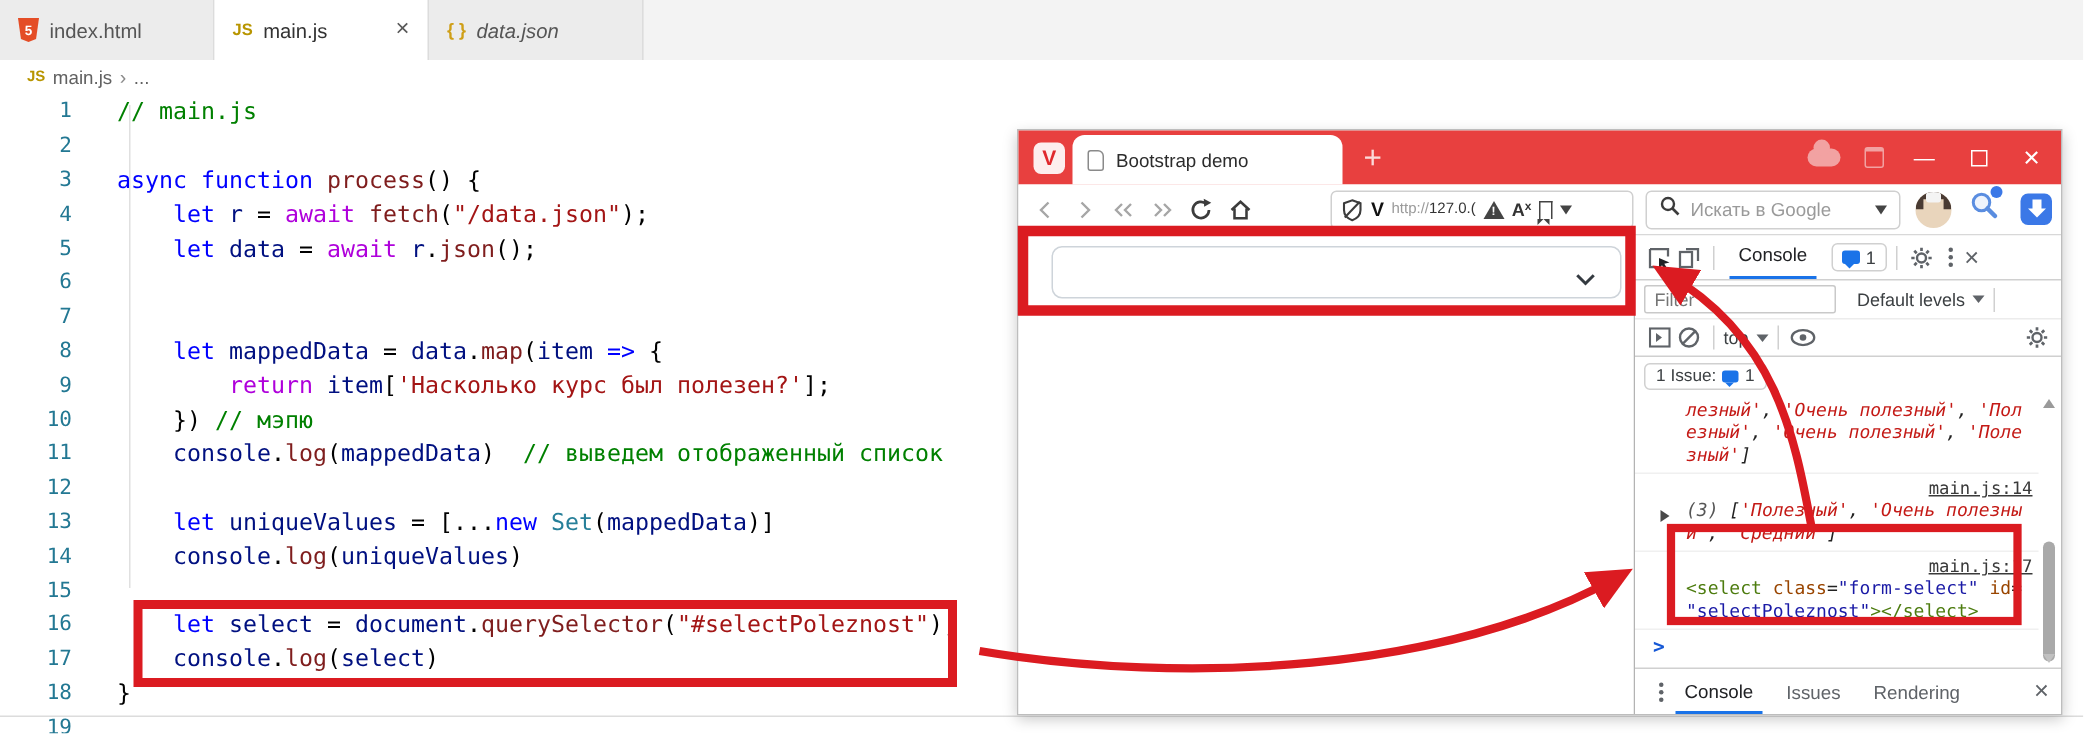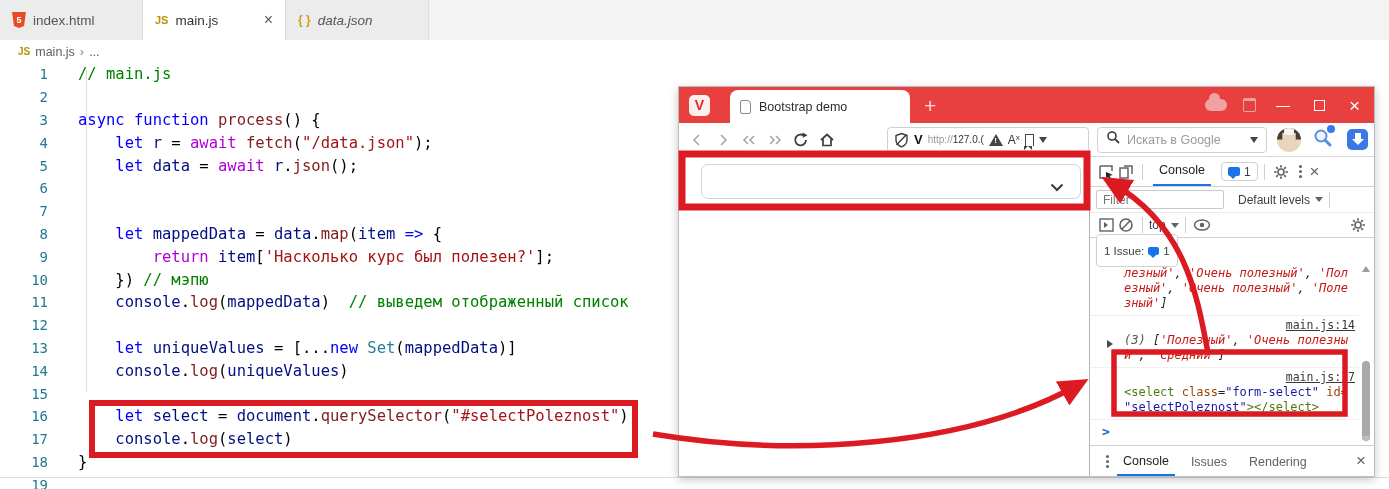--- a/index.html
+++ b/index.html
@@ -28,21 +28,21 @@
   .tok-kw { color: #0000ff; } .tok-ctl { color: #af00db; } .tok-fn { color: #7f1d1d; }
   .tok-var { color: #001080; } .tok-str { color: #a31515; } .tok-cmt { color: #008000; }
   .tok-pl { color: #000; } .tok-cls { color: #267f99; }
   #indent-guide { position: absolute; left: 86px; top: 70px; height: 322px; width: 1px; background: #e0e0e0; }
   #editor-bottom-line { position: absolute; left: 0; top: 477px; width: 1389px; height: 1px; background: #dcdcdc; }
 
   
   #bwin { position: absolute; left: 678px; top: 86px; width: 697px; height: 391px; background: #fff; border: 1px solid #bdbdbd; box-shadow: 0 3px 9px rgba(0,0,0,.22); }
   .titlebar { position: absolute; top: 0; left: 0; right: 0; height: 36px; background: #e8403f; display: flex; align-items: center; }
   .vlogo { width: 21px; height: 21px; background: #fdeeee; border-radius: 5px; color: #e0282d; font-weight: bold; font-size: 14px; display: flex; align-items: center; justify-content: center; margin-left: 10px; flex: none; }
-  .btab { margin-left: 20px; align-self: flex-end; width: 180px; height: 33px; background: #fff; border-radius: 8px 8px 0 0; display: flex; align-items: center; padding: 0 10px; gap: 8px; }
+  .btab { margin-left: 5px; align-self: flex-end; width: 180px; height: 33px; background: #fff; border-radius: 8px 8px 0 0; display: flex; align-items: center; padding: 0 10px; gap: 8px; }
   .doc-icon { width: 11px; height: 14px; border: 1.4px solid #8a8a8a; border-radius: 2px 4px 2px 2px; flex: none; }
   .btab-title { font-size: 12.5px; color: #2c2c2c; white-space: nowrap; }
   .newtab { color: #fbdada; font-size: 21px; font-weight: 300; margin-left: 14px; line-height: 1; }
   .tb-spacer { flex: 1; }
   .cloud-icon { position: relative; width: 22px; height: 12px; background: #f2a2a2; border-radius: 8px; margin-right: 16px; }
   .cloud-icon::before { content: ""; position: absolute; left: 4px; top: -6px; width: 11px; height: 11px; background: #f2a2a2; border-radius: 50%; }
   .trash-icon { width: 13px; height: 14px; border: 1.6px solid #f2a2a2; border-top: 3px solid #f2a2a2; border-radius: 2px; margin-right: 20px; }
   .wc { color: #fff; margin-right: 24px; font-size: 14px; line-height: 1; }
   .wc.close { font-size: 19px; margin-right: 14px; }
   .maxbox { display: block; width: 11px; height: 11px; border: 1.6px solid #fff; }
@@ -50,21 +50,21 @@
   .btoolbar { position: absolute; top: 36px; left: 0; right: 0; height: 34px; background: #fff; border-bottom: 1px solid #d8d8d8; display: flex; align-items: center; padding-left: 8px; }
   .navic { width: 20px; height: 20px; margin-right: 6px; flex: none; display: flex; align-items: center; justify-content: center; }
   .navic svg { display: block; }
   .urlbox { margin-left: 44px; width: 202px; height: 26px; border: 1px solid #d0d0d0; border-radius: 4px; display: flex; align-items: center; padding: 0 6px; gap: 5px; background: #fff; flex: none; }
   .shield-slash svg { display: block; }
   .vbadge { font-weight: bold; font-size: 13px; color: #111; }
   .urltext { font-size: 10px; white-space: nowrap; overflow: hidden; }
   .urltext .scheme { color: #9a9a9a; } .urltext .host { color: #333; }
   .warn-tri { width: 0; height: 0; border-left: 7px solid transparent; border-right: 7px solid transparent; border-bottom: 12px solid #444; position: relative; }
   .warn-tri::after { content: "!"; position: absolute; left: -1.5px; top: 2px; color: #fff; font-size: 8px; font-weight: bold; }
-  .translate-ic { font-size: 12px; font-weight: normal; color: #333; position: relative; text-align: right; }
+  .translate-ic { font-size: 12px; font-weight: bold; color: #333; position: relative; text-align: right; }
   .translate-ic i { font-style: normal; font-size: 8px; position: relative; top: -4px; }
   .bkflag { width: 9px; height: 12px; border: 1.5px solid #444; border-bottom: none; position: relative; }
   .bkflag::after { content: ""; position: absolute; left: -1.5px; bottom: -4px; border-left: 4.5px solid #444; border-right: 4.5px solid #444; border-bottom: 4px solid transparent; width: 0; }
   .caret-down { width: 0; height: 0; border-left: 4.5px solid transparent; border-right: 4.5px solid transparent; border-top: 6px solid #444; flex: none; }
   .searchbox { margin-left: 8px; width: 170px; height: 26px; border: 1px solid #d0d0d0; border-radius: 4px; display: flex; align-items: center; padding: 0 8px; gap: 6px; background: #fff; flex: none; }
   .searchbox .ph { flex: 1; font-size: 12.5px; color: #9a9a9a; white-space: nowrap; overflow: hidden; }
   .avatar { margin-left: 10px; width: 24px; height: 24px; border-radius: 50%; background: #e9d5bc; position: relative; overflow: hidden; flex: none; }
   .avatar::before { content: ""; position: absolute; inset: 0 0 50% 0; background: #4a3b33; clip-path: polygon(0 100%,0 20%,25% 0,75% 0,100% 20%,100% 100%,78% 100%,78% 45%,22% 45%,22% 100%); }
   .avatar::after { content: ""; position: absolute; left: 7px; top: 0; width: 10px; height: 7px; background: #f4f4f4; border-radius: 2px; }
   .mag-update { margin-left: 12px; position: relative; flex: none; }
@@ -92,21 +92,21 @@
   .bubble { width: 12px; height: 9px; background: #1a73e8; border-radius: 2px; position: relative; display: inline-block; }
   .bubble::after { content: ""; position: absolute; left: 2px; bottom: -3px; border-left: 3px solid transparent; border-right: 3px solid transparent; border-top: 3.5px solid #1a73e8; }
   .xclose { font-size: 17px; color: #5f6368; }
   .vdots { width: 3px; height: 3px; border-radius: 50%; background: #5f6368; box-shadow: 0 -5px 0 #5f6368, 0 5px 0 #5f6368; margin: 0 8px; flex: none; }
   .spacer { flex: 1; }
   .ctxsel { display: flex; align-items: center; gap: 5px; color: #3c4043; font-size: 12px; }
   .smallcaret { width: 0; height: 0; border-left: 4px solid transparent; border-right: 4px solid transparent; border-top: 5px solid #5f6368; }
   .filter-input { width: 128px; height: 19px; border: 1px solid #c9c9c9; border-radius: 2px; font-size: 12px; padding: 0 6px; font-family: "Liberation Sans", sans-serif; color: #333; }
   .filter-input::placeholder { color: #757575; }
   .levels { display: flex; align-items: center; gap: 5px; margin-left: 14px; font-size: 12px; color: #3c4043; }
-  .issue-btn { display: flex; align-items: center; gap: 4px; border: 1px solid #d0d0d0; border-radius: 4px; height: 33px; padding: 0 7px; font-size: 11.5px; color: #3c4043; background: #fff; }
+  .issue-btn { display: flex; align-items: center; gap: 4px; border: 1px solid #d0d0d0; border-radius: 4px; height: 18px; padding: 0 7px; font-size: 11.5px; color: #3c4043; background: #fff; }
   .issue-btn .bubble { width: 11px; height: 8px; }
 
   .dtmessages { flex: 1; position: relative; overflow: hidden; }
   #console-entries { margin-right: 15px; }
   .centry { position: relative; padding: 3px 4px 4px 34px; border-bottom: 1px solid #f0f0f0; font-family: "DejaVu Sans Mono", monospace; font-size: 12px; }
   .centry.ital .cline { font-style: italic; }
   .cline { line-height: 15px; white-space: pre; }
   .linkrow { text-align: right; line-height: 13px; margin-bottom: 1px; }
   .srclink { font-size: 11.5px; color: #3a3a3a; text-decoration: underline; cursor: pointer; }
   .tri { position: absolute; left: 17px; top: 24px; width: 0; height: 0; border-top: 4.5px solid transparent; border-bottom: 4.5px solid transparent; border-left: 6.5px solid #494949; }

